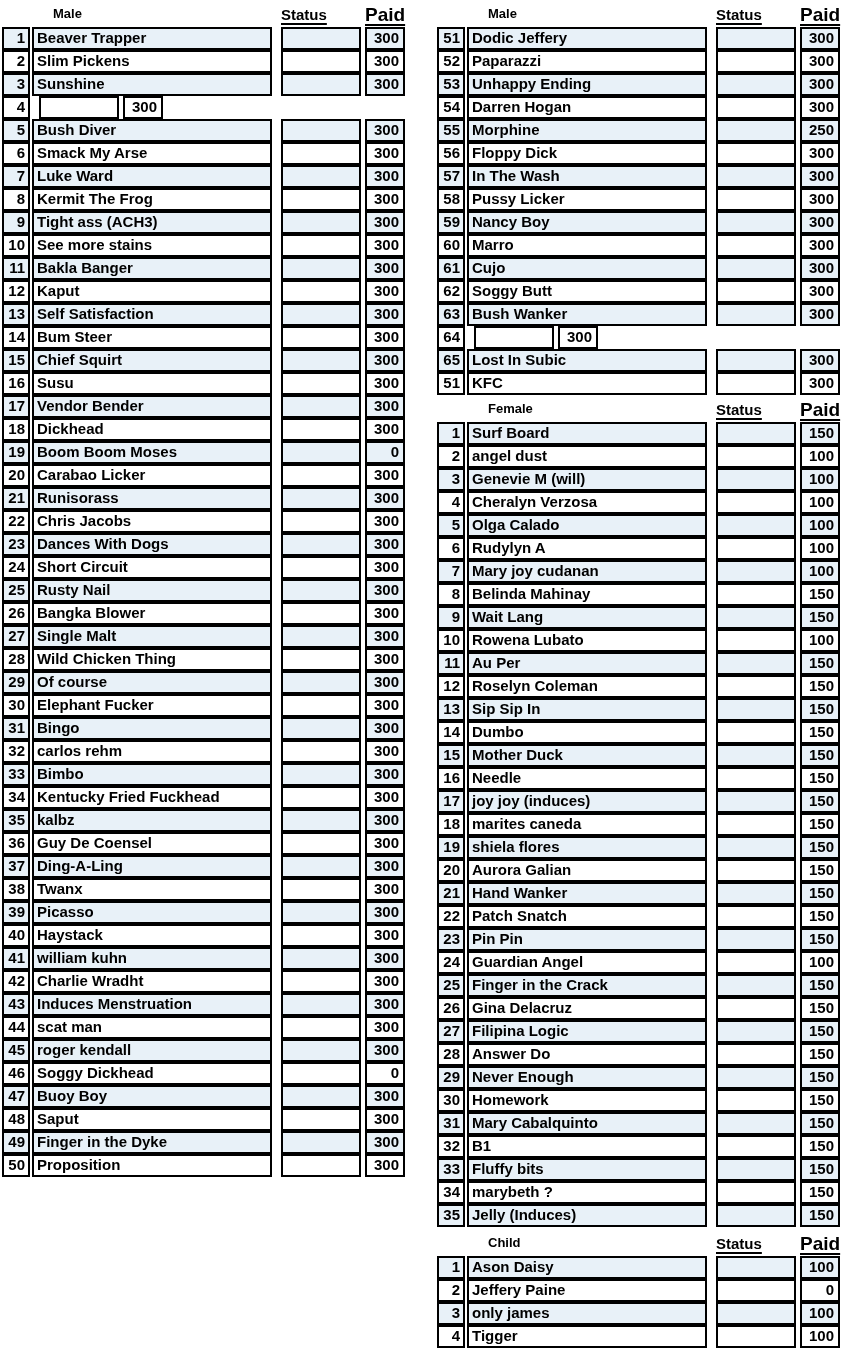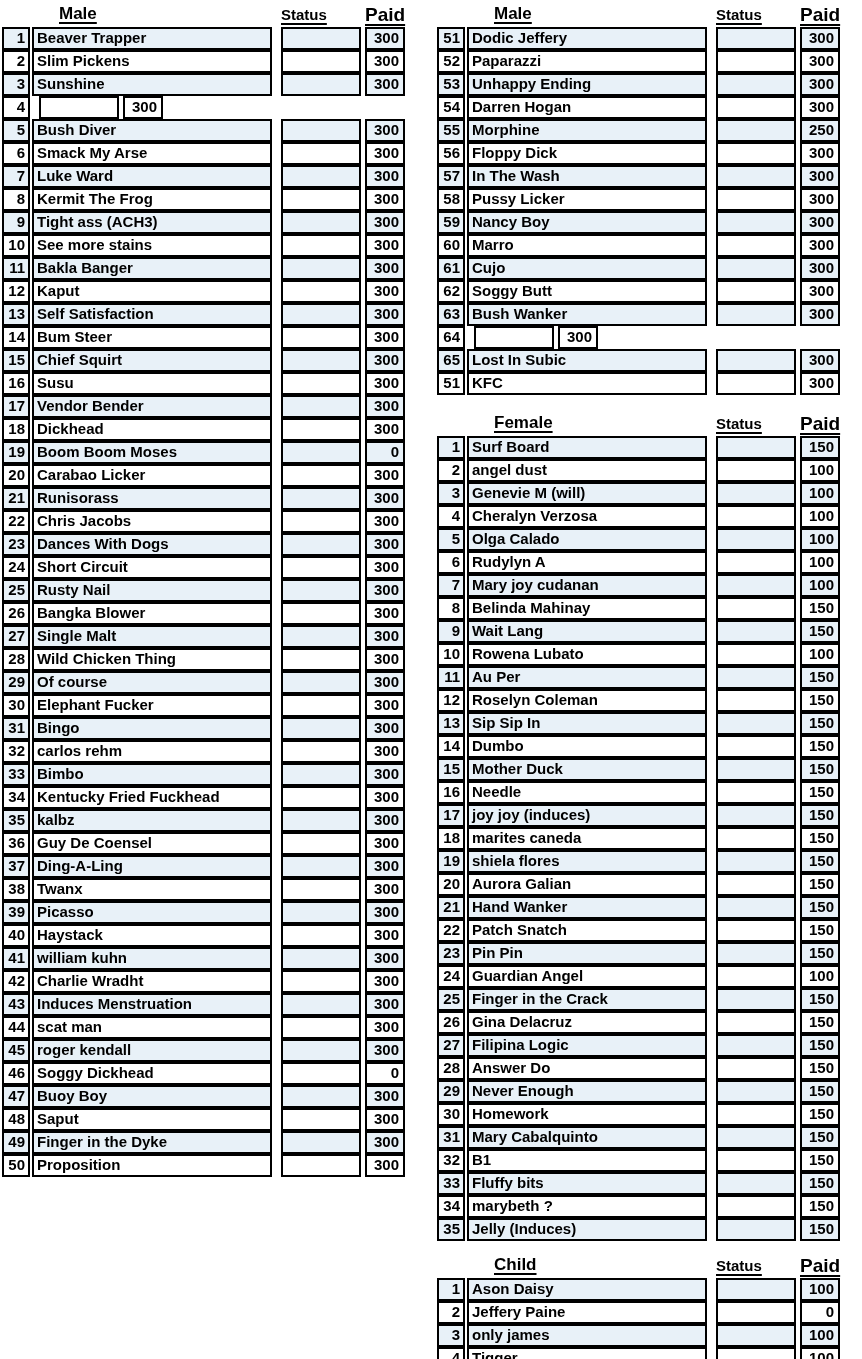--- a/index.html
+++ b/index.html
@@ -5,26 +5,26 @@
   html,body{margin:0;padding:0;background:#ffffff;}
   body{
     width:862px;height:1359px;position:relative;overflow:hidden;
     font-family:"Liberation Sans",sans-serif;font-weight:700;color:#000;
   }
   :root{--alt:#e8f1f8;--bdr:#000000;}
   .col{position:absolute;top:2px;width:404px;}
   .col-left{left:2px;}
   .col-right{left:437px;}
   .tbl{width:403px;}
-  #female{margin-top:16px;}
-  #child{margin-top:12px;}
+  #female{margin-top:2px;}
+  #child{margin-top:4px;}
   .t-head{position:relative;height:25px;}
   .t-title{
-    position:absolute;left:57px;top:1px;font-size:17px;line-height:22px;
-    text-decoration:underline;text-decoration-thickness:2px;text-underline-offset:3px;
+    position:absolute;left:51px;top:1px;font-size:13px;line-height:22px;
+    text-decoration-thickness:2px;text-underline-offset:3px;
   }
   .h-status{
     position:absolute;left:279px;width:80px;top:3px;text-align:left;font-size:15px;line-height:20px;
     text-decoration:underline;text-decoration-thickness:2px;text-underline-offset:3px;
   }
   .h-paid{
     position:absolute;left:363px;width:40px;top:3px;text-align:center;font-size:19px;line-height:20px;
     text-decoration:underline;text-decoration-thickness:2px;text-underline-offset:3px;
   }
   .row{display:flex;height:23px;}

